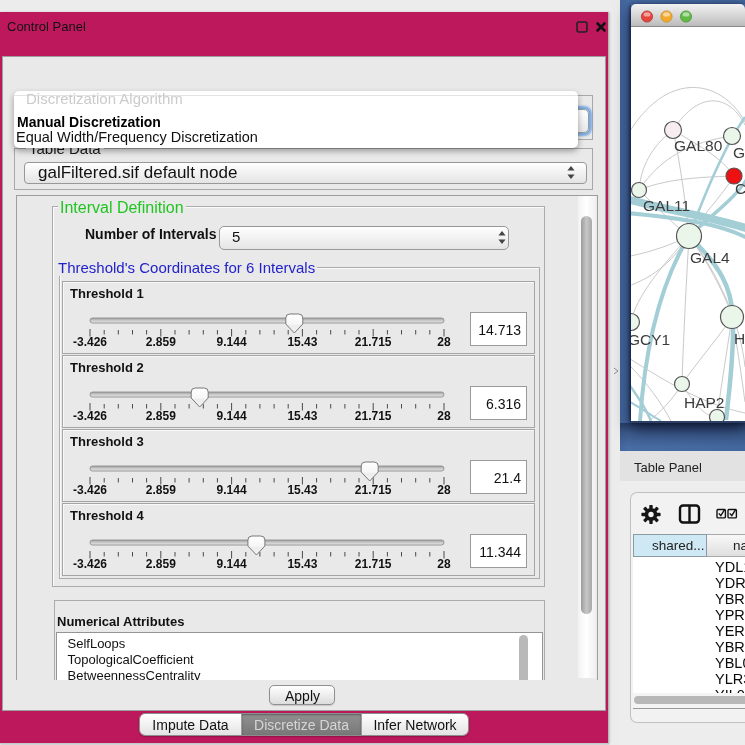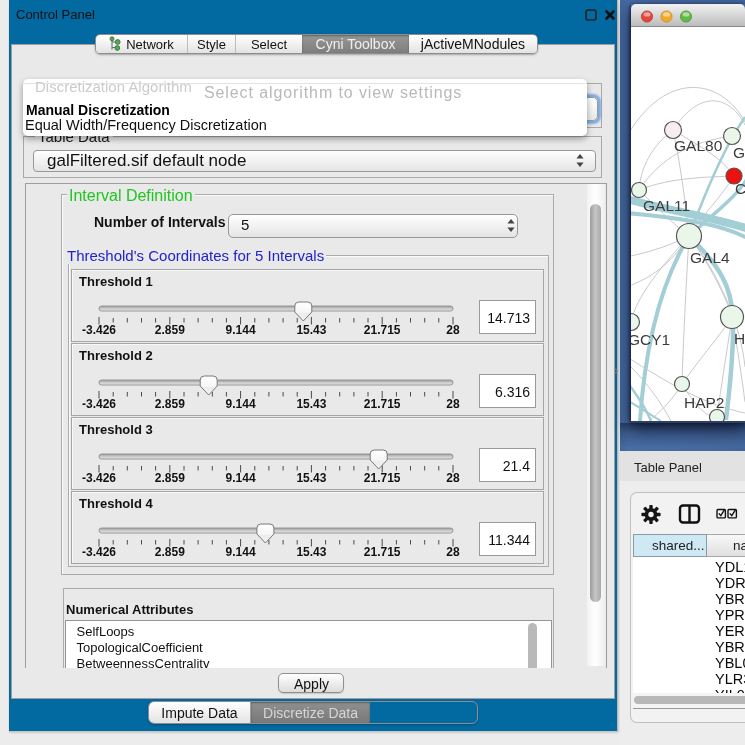--- a/index.html
+++ b/index.html
@@ -4,21 +4,21 @@
 <style>
 html,body{margin:0;padding:0;}
 body{width:745px;height:745px;position:relative;overflow:hidden;
  font-family:"Liberation Sans",sans-serif;background:#ececec;}
 .abs{position:absolute;}
 .txt{position:absolute;white-space:nowrap;}
 </style>
 </head>
 <body>
 
-<div class="abs" id="cpanel" style="left:0;top:0;width:608px;height:731px;background:#0369a1;border-right:1px solid #b6b6b6;border-bottom:1px solid #c6c6c6;box-shadow:1px 0 2px rgba(0,0,0,0.12),0 1px 2px rgba(0,0,0,0.1);margin-left:9px;">
+<div class="abs" id="cpanel" style="left:0;top:12px;width:608px;height:731px;background:#be185d;border-right:1px solid #b6b6b6;border-bottom:1px solid #c6c6c6;box-shadow:1px 0 2px rgba(0,0,0,0.12),0 1px 2px rgba(0,0,0,0.1);">
 
   <div class="txt" style="left:7px;top:7px;font-size:13px;color:#111;">Control Panel</div>
 
   <svg class="abs" style="left:576px;top:9px;" width="34" height="13" viewBox="0 0 34 13">
     <rect x="1" y="1" width="10" height="10" rx="2" fill="none" stroke="#222" stroke-width="1.6"></rect>
     <path d="M21.5 2.5 L28.5 9.5 M28.5 2.5 L21.5 9.5" stroke="#111" stroke-width="2.6" stroke-linecap="round"></path>
   </svg>
 
   <div class="abs" style="left:2px;top:44px;width:602px;height:653px;border:1px solid #9e9e9e;background:#e9e9e9;"></div>
 
@@ -50,21 +50,21 @@
 
   <div class="txt" style="left:85px;top:214px;font-size:14px;font-weight:bold;color:#111;">Number of Intervals</div>
   <div class="abs" style="left:219px;top:214px;width:288px;height:22px;border-radius:5px;border:1px solid #989898;background:linear-gradient(#ffffff,#e4e4e4);"></div>
   <div class="txt" style="left:232px;top:216px;font-size:15px;color:#111;">5</div>
   <svg class="abs" style="left:497px;top:218px;" width="10" height="15" viewBox="0 0 10 15">
     <path d="M5 1 L8.6 5.4 H1.4 Z" fill="#444"></path>
       <path d="M5 14 L1.4 9.6 H8.6 Z" fill="#444"></path>
   </svg>
 
   <div class="abs" style="left:59px;top:255px;width:479px;height:310px;border:1px solid #ababab;box-shadow:inset 1px 1px 0 #fbfbfb;"></div>
-  <div class="txt" style="left:56px;top:247px;font-size:15px;color:#2222cc;background:#e9e9e9;padding:0 2px;">Threshold's Coordinates for 5 Intervals</div>
+  <div class="txt" style="left:56px;top:247px;font-size:15px;color:#2222cc;background:#e9e9e9;padding:0 2px;">Threshold's Coordinates for 6 Intervals</div>
 
   <div id="throws">
  <div class="abs" style="left:62px;top:269px;width:471px;height:71px;border:1px solid #a5a5a5;box-shadow:inset 1px 1px 0 #f8f8f8;"></div>
  <div class="txt" style="left:70px;top:274px;font-size:13px;font-weight:bold;color:#111;">Threshold 1</div>
  <svg class="abs" style="left:62px;top:269px;" width="471" height="71" viewBox="0 0 471 71">
    <rect x="28" y="37" width="354" height="5" rx="2.5" fill="url(#trk0)" stroke="#8e8e8e" stroke-width="0.9"></rect>
    <defs>
           <linearGradient id="trk0" x1="0" y1="0" x2="0" y2="1">
      <stop offset="0" stop-color="#9f9f9f"></stop>
             <stop offset="0.5" stop-color="#c9c9c9"></stop>
@@ -286,43 +286,30 @@
   <div class="txt" style="left:57px;top:602px;font-size:13px;font-weight:bold;color:#111;">Numerical Attributes</div>
   <div class="abs" style="left:56px;top:620px;width:485px;height:47px;background:#ffffff;border:1px solid #949494;border-bottom:none;overflow:hidden;">
     <div style="font-size:13px;color:#111;padding:3px 0 0 10.5px;line-height:16px;">SelfLoops<br>TopologicalCoefficient<br>BetweennessCentrality</div>
     <div class="abs" style="left:462px;top:2px;width:8.5px;height:60px;border-radius:5px;background:#b9b9b9;"></div>
   </div>
 
   <div class="abs" style="left:3px;top:668px;width:600px;height:29px;background:#e9e9e9;"></div>
   <div class="abs" style="left:269px;top:673px;width:64px;height:18px;border-radius:5px;border:1px solid #8f8f8f;background:linear-gradient(#ffffff,#dcdcdc);box-shadow:0 1px 1px rgba(0,0,0,0.15);"></div>
   <div class="txt" style="left:285px;top:676px;font-size:14px;color:#111;">Apply</div>
 
-  <div class="abs" style="left:86px;top:34px;width:441px;height:18px;border-radius:5px;border:1px solid #8d8d8d;overflow:hidden;display:flex;box-shadow:0 1px 2px rgba(0,0,0,0.3);font-size:13px;">
-    <div style="width:91px;background:linear-gradient(#ffffff,#e3e3e3);border-right:1px solid #bcbcbc;display:flex;align-items:center;justify-content:center;color:#111;">
-      <svg width="13" height="16" viewBox="0 0 13 16" style="margin-right:4px;">
-        <path d="M3 3.5 V13.5 M3 6 L8 6 M3 11.5 L8 11.5" stroke="#607080" stroke-width="1.1" fill="none"></path>
-        <circle cx="3" cy="2.8" r="2" fill="#57a957" stroke="#2c6e2c" stroke-width="0.8"></circle>
-        <circle cx="8.7" cy="6" r="2.4" fill="#57a957" stroke="#2c6e2c" stroke-width="0.8"></circle>
-        <circle cx="8.3" cy="12" r="2.4" fill="#57a957" stroke="#2c6e2c" stroke-width="0.8"></circle>
-      </svg>Network</div>
-    <div style="width:47px;background:linear-gradient(#ffffff,#e3e3e3);border-right:1px solid #bcbcbc;display:flex;align-items:center;justify-content:center;color:#111;">Style</div>
-    <div style="width:66px;background:linear-gradient(#ffffff,#e3e3e3);display:flex;align-items:center;justify-content:center;color:#111;">Select</div>
-    <div style="width:107px;background:linear-gradient(#979797,#7e7e7e);box-shadow:inset 0 1px 2px rgba(0,0,0,0.35);display:flex;align-items:center;justify-content:center;color:#efefef;font-size:14px;">Cyni Toolbox</div>
-    <div style="flex:1;background:linear-gradient(#ffffff,#e3e3e3);display:flex;align-items:center;justify-content:center;color:#111;font-size:14px;">jActiveMNodules</div>
-  </div>
 
   <div class="abs" style="left:139px;top:701px;width:328px;height:21px;border-radius:6px;border:1px solid #8d8d8d;overflow:hidden;display:flex;box-shadow:0 1px 2px rgba(0,0,0,0.25);font-size:14px;">
     <div style="width:101px;background:linear-gradient(#ffffff,#e3e3e3);border-right:1px solid #9d9d9d;display:flex;align-items:center;justify-content:center;color:#111;">Impute Data</div>
     <div style="width:119px;background:linear-gradient(#909090,#787878);box-shadow:inset 0 1px 2px rgba(0,0,0,0.35);display:flex;align-items:center;justify-content:center;color:#d6d6d6;">Discretize Data</div>
+    <div style="flex:1;background:linear-gradient(#ffffff,#e3e3e3);border-left:1px solid #9d9d9d;display:flex;align-items:center;justify-content:center;color:#111;font-size:14px;">Infer Network</div>
   </div>
 
   <div class="abs" style="left:14px;top:79px;width:564px;height:57px;background:#ffffff;border-radius:5px;box-shadow:0 3px 6px rgba(0,0,0,0.35);"></div>
   <div class="abs" style="left:14px;top:82.5px;width:564px;height:1px;background:#e3e3e3;"></div>
   <div class="txt" style="left:26px;top:78px;font-size:15px;color:#cbcbcb;">Discretization Algorithm</div>
-  <div class="txt" style="left:195px;top:84px;font-size:16px;letter-spacing:0.9px;color:#b9b9b9;">Select algorithm to view settings</div>
   <div class="txt" style="left:17px;top:102px;font-size:14px;font-weight:bold;color:#000;">Manual Discretization</div>
   <div class="txt" style="left:16px;top:117px;font-size:14.5px;color:#111;">Equal Width/Frequency Discretization</div>
 </div>
 
 <div class="abs" style="left:620px;top:0;width:125px;height:451px;background:linear-gradient(90deg,#41659c,#486ca4 8px,#44689e);"></div>
 
 <div class="abs" style="left:631px;top:4px;width:114px;height:417px;box-shadow:0 7px 16px rgba(0,0,25,0.7),0 2px 5px rgba(0,0,30,0.55),-1px 1px 3px rgba(0,0,30,0.4);">
   <div class="abs" style="left:0;top:0;width:114px;height:22px;background:linear-gradient(#f2f2f2,#bcbcbc);border-bottom:1px solid #8a8a8a;border-radius:5px 5px 0 0;">
     <svg class="abs" style="left:9px;top:6px;" width="70" height="13" viewBox="0 0 70 13">
       <circle cx="7" cy="6.5" r="5.6" fill="#e6453d" stroke="#b03a30" stroke-width="0.8"></circle>

